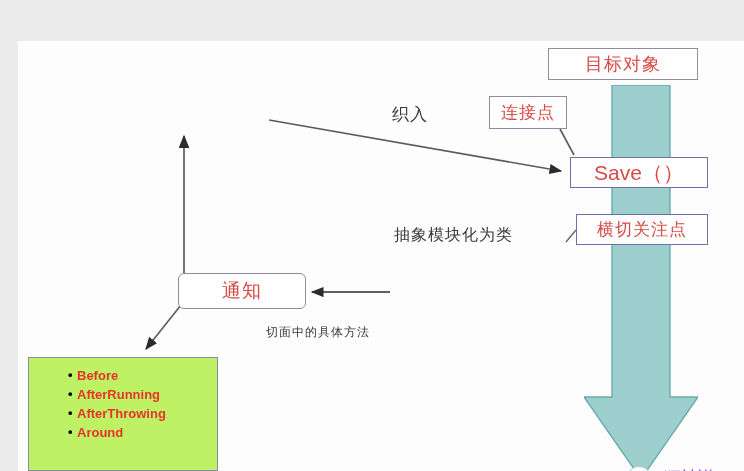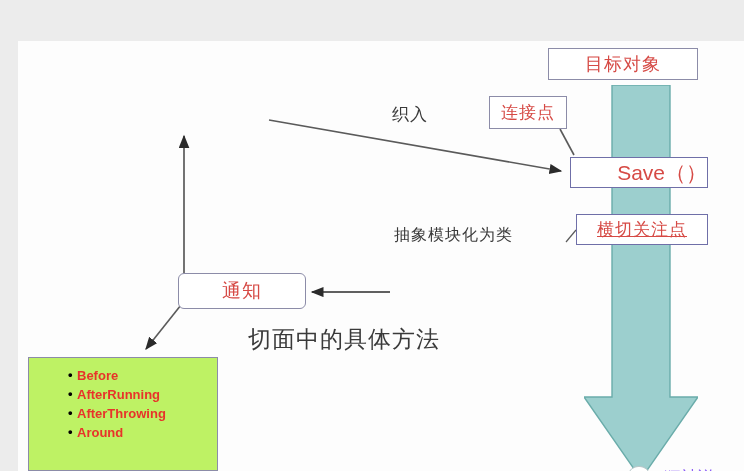--- a/index.html
+++ b/index.html
@@ -42,34 +42,34 @@
     letter-spacing: 1px;
     white-space: nowrap;
   }
   .box.cn { font-size: 17px; }
   .box.blueborder { border-color: #6f6fa8; }
   
   #box-target     { left: 530px; top: 7px;   width: 150px; height: 32px; font-size: 18px; }
   #box-pointcut   { left: 85px;  top: 56px;  width: 166px; height: 37px; font-size: 19px; }
   #box-joinpoint  { left: 471px; top: 55px;  width: 78px;  height: 33px; font-size: 17px; }
   #box-save       { left: 552px; top: 116px; width: 138px; height: 31px;
-                    font-size: 21px; letter-spacing: 0px; justify-content: flex-end; }
-  #box-crosscut   { left: 558px; top: 173px; width: 132px; height: 31px; font-size: 17px; text-decoration: underline; }
+                    font-size: 21px; letter-spacing: 0px; }
+  #box-crosscut   { left: 558px; top: 173px; width: 132px; height: 31px; font-size: 17px; }
   #box-advice     { left: 160px; top: 232px; width: 128px; height: 36px; font-size: 19px; border-radius: 6px; }
   #box-aspect     { left: 372px; top: 234px; width: 137px; height: 34px; font-size: 19px; }
   
   .plabel {
     position: absolute;
     color: #3a3a3a;
     font-family: "Liberation Sans", sans-serif;
     white-space: nowrap;
   }
   #lbl-weave     { left: 374px; top: 62px;  font-size: 17px; letter-spacing: 1px; }
   #lbl-abstract  { left: 376px; top: 184px; font-size: 16px; letter-spacing: 1px; }
-  #lbl-concrete  { left: 230px; top: 283px; font-size: 23px; letter-spacing: 1px; }
+  #lbl-concrete  { left: 248px; top: 283px; font-size: 12px; letter-spacing: 1px; }
   
   #box-advicelist {
     position: absolute;
     left: 10px;
     top: 316px;
     width: 190px;
     height: 114px;
     box-sizing: border-box;
     border: 1px solid #8c8ca8;
     background: #bef264;

